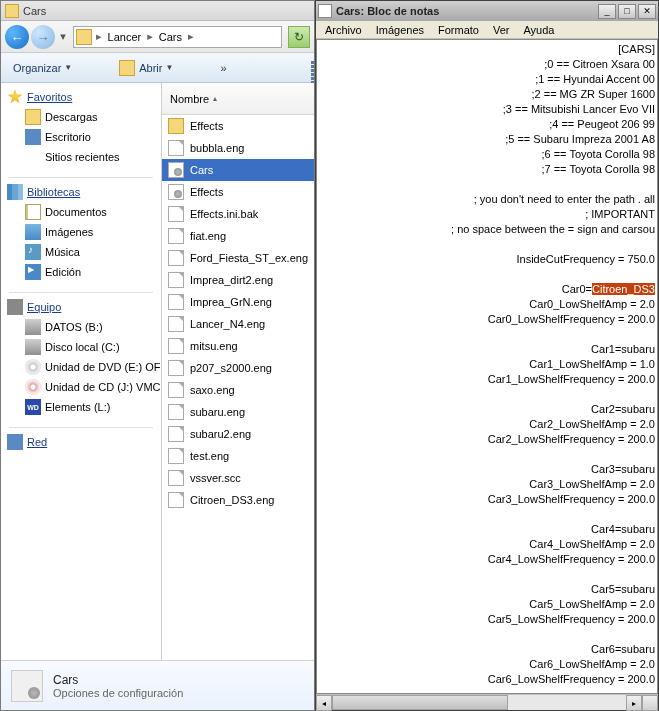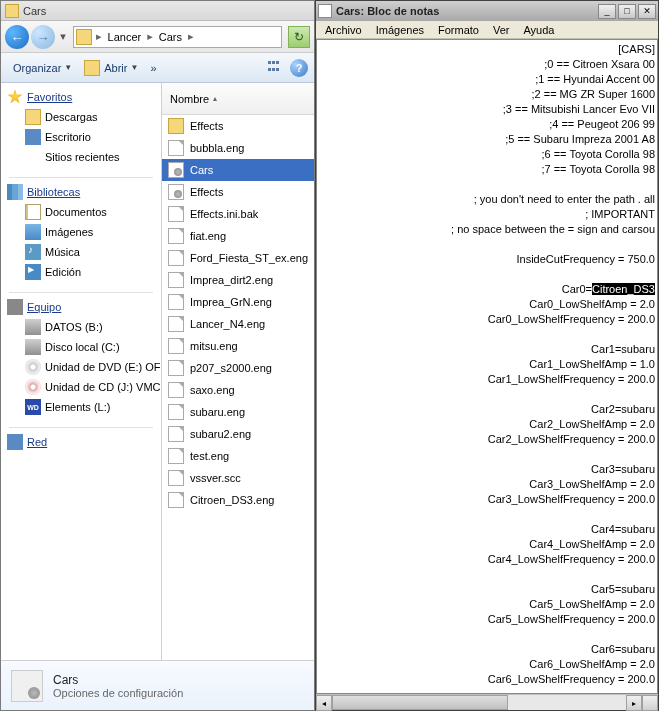--- a/index.html
+++ b/index.html
@@ -13,21 +13,21 @@
 .navrow { height: 32px; background: linear-gradient(#f7f7f7,#e8e8e8); display: flex; align-items: center; padding: 2px 4px; border-bottom: 1px solid #ccc; }
 .navbtn { width: 24px; height: 24px; border-radius: 12px; background: radial-gradient(circle at 30% 30%, #5fb6ff, #1a6fc4); margin-right: 2px; display:flex;align-items:center;justify-content:center;color:#fff;font-size:13px;cursor:pointer;}
 .navbtn.fwd { background: radial-gradient(circle at 30% 30%, #cce6ff, #8bb8e0); color:#5a7a9a;}
 .navdrop{width:12px;height:24px;display:flex;align-items:center;justify-content:center;color:#555;cursor:pointer;}
 .crumbbox { flex:1; height:22px; border:1px solid #a9a9a9; background:#fff; display:flex; align-items:center; margin:0 4px; }
 .crumbbox .fico{width:16px;height:16px;margin:0 2px;background:#f5d67a;border:1px solid #caa63a;}
 .crumbbox .seg{padding:0 4px;height:100%;display:flex;align-items:center;cursor:pointer;}
 .crumbbox .sep{color:#666;padding:0 2px;}
 .refresh{width:22px;height:22px;border:1px solid #7fb34f;background:linear-gradient(#cfe8b6,#9ccd6f);margin-left:2px;display:flex;align-items:center;justify-content:center;color:#2a5a12;font-size:12px;cursor:pointer;}
 
-.toolbar { height: 30px; background: linear-gradient(#f4f8fc,#dce8f4); display:flex; align-items:center; padding:0 6px; border-bottom:1px solid #b8c8d8; }
+.toolbar { height: 30px; background: linear-gradient(#f4f8fc,#dce8f4); display:flex; align-items:center; padding:0 6px; border-bottom:1px solid #b8c8d8;gap:35px; }
 .toolbtn { padding:3px 6px; cursor:pointer; display:flex; align-items:center; color:#1a3a6a; }
 .toolbtn .drop{margin-left:3px;font-size:8px;color:#444;}
 .toolbtn.open .oico{width:16px;height:16px;background:#f5d67a;border:1px solid #caa63a;margin-right:4px;}
 .toolbar .spacer{flex:1;}
 .viewico{width:18px;height:18px;margin-left:6px;cursor:pointer;display:flex;flex-wrap:wrap;padding:2px;gap:1px;}
 .viewico span{width:3px;height:3px;background:#5a7aa4;}
 .helpico{width:18px;height:18px;border-radius:50%;background:radial-gradient(circle at 30% 30%,#a8d4ff,#3a7ac4);color:#fff;display:flex;align-items:center;justify-content:center;font-weight:bold;margin-left:6px;cursor:pointer;}
 
 .body { display:flex; height: calc(100% - 20px - 32px - 30px - 50px); }
 .sidebar { width: 175px; background:#fff; overflow:hidden; padding:4px 0;}
@@ -79,21 +79,21 @@
 
 .notepad{position:absolute;left:315px;top:0;width:344px;height:711px;background:#ece9d8;border:1px solid #404040;display:flex;flex-direction:column;}
 .np-title{height:20px;background:linear-gradient(#d0d0d0,#a8a8a8);display:flex;align-items:center;padding:0 2px;}
 .np-title .nico{width:14px;height:14px;margin-right:4px;background:#fff;border:1px solid #888;}
 .np-title .txt{flex:1;color:#222;font-weight:bold;}
 .np-title .wbtn{width:18px;height:15px;background:linear-gradient(#f0f0f0,#c8c8c8);border:1px solid #888;margin-left:2px;display:flex;align-items:center;justify-content:center;font-size:9px;cursor:pointer;font-family:Arial;}
 .np-menu{height:18px;background:#ece9d8;display:flex;align-items:center;padding:0 2px;border-bottom:1px solid #c0c0b0;}
 .np-menu .m{padding:1px 7px;cursor:pointer;}
 .np-body{flex:1;background:#fff;border:1px solid #888;margin:0;overflow:auto;position:relative;text-align:right;}
 .np-text{font-family:"Lucida Console","Courier New",monospace;font-size:12px;line-height:14px;white-space:pre;padding:2px;color:#000;}
-.np-text .hl{background:#000000;color:#fff;}
+.np-text .hl{background:#c2410c;color:#fff;}
 .np-scroll-h{height:16px;background:#e8e8e8;border-top:1px solid #c0c0c0;display:flex;}
 .np-scroll-h .arr{width:16px;height:16px;background:linear-gradient(#f0f0f0,#d0d0d0);border:1px solid #a0a0a0;display:flex;align-items:center;justify-content:center;font-size:8px;cursor:pointer;}
 .np-scroll-h .track{flex:1;position:relative;}
 .np-scroll-h .thumb{position:absolute;left:0;top:0;width:60%;height:100%;background:linear-gradient(#e0e0e0,#c0c0c0);border:1px solid #a0a0a0;cursor:pointer;}
 .np-scroll-h .grip{width:16px;height:16px;background:linear-gradient(#f0f0f0,#d0d0d0);border:1px solid #a0a0a0;}
 </style>
 </head>
 <body>
 
 <div class="explorer">

